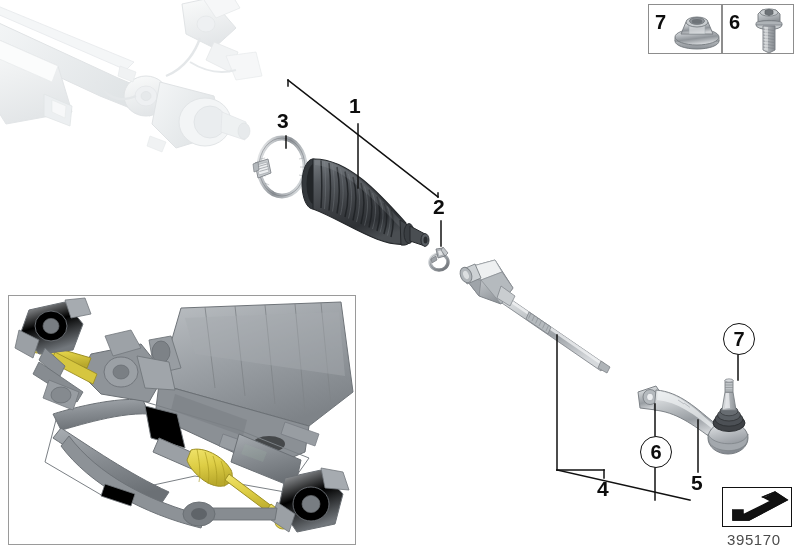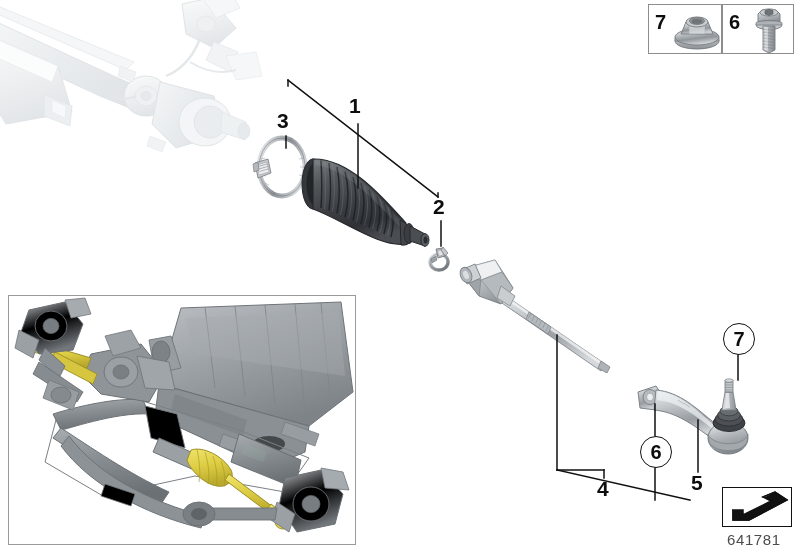--- a/index.html
+++ b/index.html
@@ -570,15 +570,15 @@
 
   <div class="abs" id="arrow-box" style="left:722px; top:487px; width:70px; height:40px;">
     <svg width="68" height="38" viewBox="0 0 68 38">
       <path d="M52 4 L64 12 L26 32 L10 32 L10 22 L20 22 L20 27 L48 13 L40 9 Z" fill="#111111"></path>
       <path d="M52 4 L64 12 L26 32 L10 32 L10 22 L20 22 L20 27 L48 13 L40 9 Z" fill="none" stroke="#111111" stroke-width="1.4" stroke-linejoin="miter"></path>
       <path d="M52 4 L40 9 L48 13 L20 27 L20 22 L10 22 L10 18 L24 18 L46 7 Z" fill="#ffffff"></path>
       <path d="M10 22 L20 22 L20 27 L48 13 L40 9 L52 4 L64 12 L26 32 L10 32 Z" fill="none" stroke="#111111" stroke-width="1.5"></path>
     </svg>
   </div>
 
-  <div class="abs" id="part-id" style="left:727px; top:531px;">641781</div>
+  <div class="abs" id="part-id" style="left:727px; top:531px;">395170</div>
 
 </div>
 
 </body></html>

